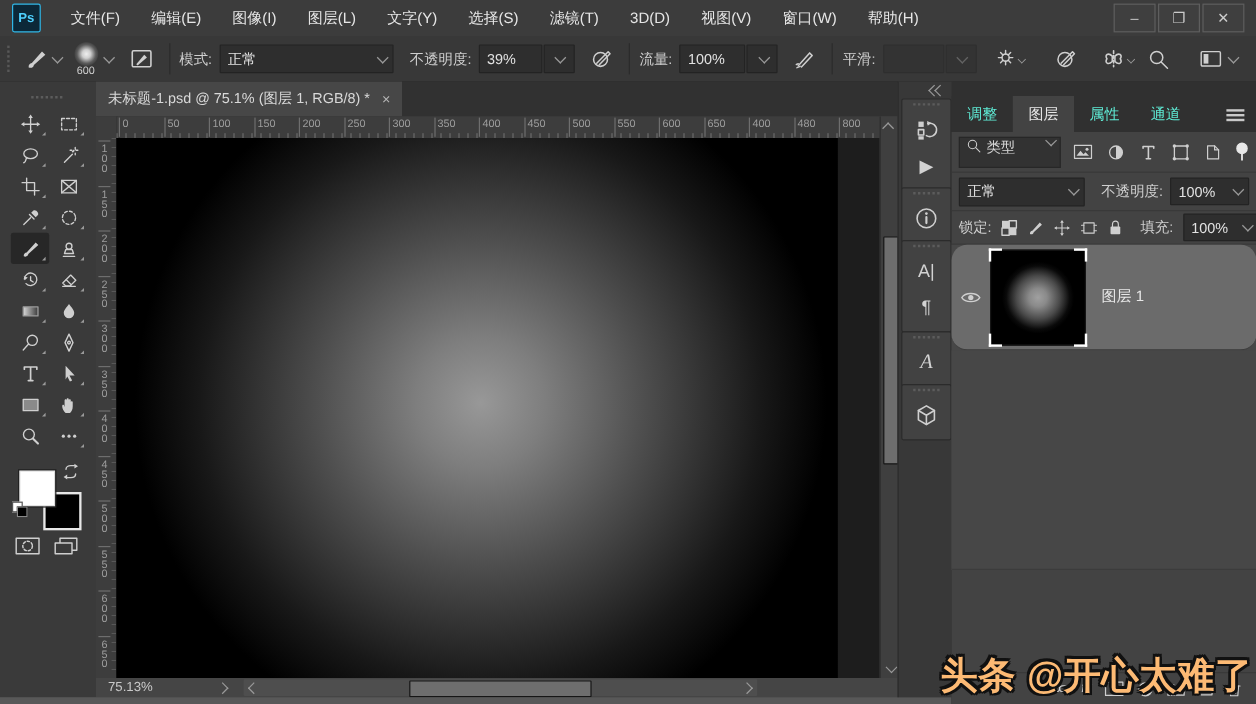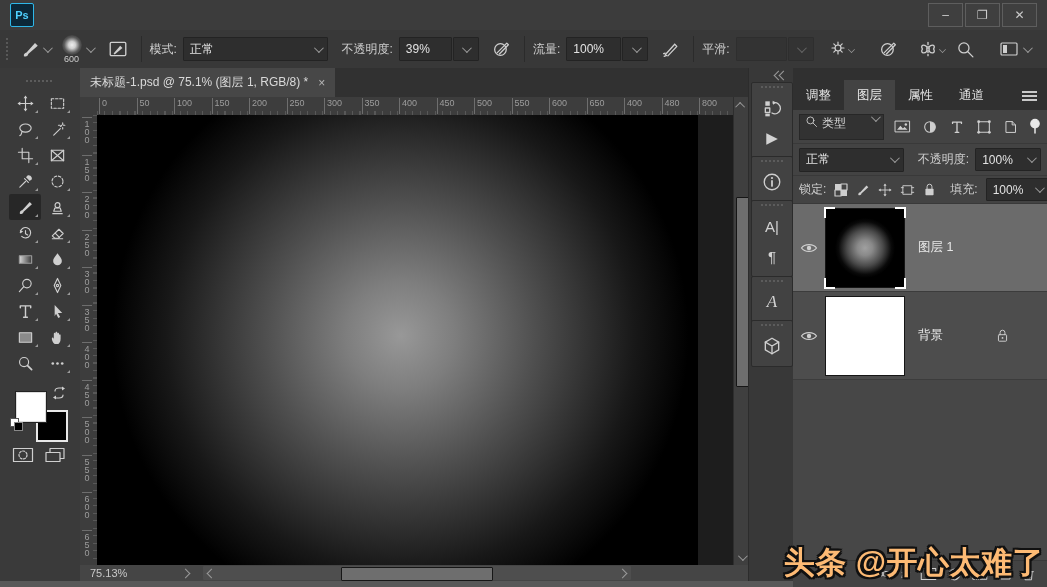--- a/index.html
+++ b/index.html
@@ -96,36 +96,36 @@
   #strip-collapse{position:absolute;right:7px;top:4px;display:flex;}
   .pgroup{position:absolute;left:2px;width:40px;background:#424242;border:1px solid #2b2b2b;border-radius:2px;
           display:flex;flex-direction:column;align-items:center;padding:3px 0 5px;}
   .pgroup .grip{width:22px;border-top:2px dotted #5c5c5c;margin-bottom:5px;}
   .pbtn{height:30px;display:flex;align-items:center;justify-content:center;color:#d2d2d2;font-size:15px;width:100%;}
   .pbtn.txt{font-size:15px;}
   .pbtn .glyphA{font-family:"Liberation Serif","DejaVu Serif",serif;font-style:italic;font-size:17px;}
   
   #rightpanel{left:793px;top:68px;width:254px;height:519px;background:#303030;}
   #paneltabs{position:absolute;left:0;top:12px;width:254px;height:30px;background:#303030;display:flex;align-items:flex-end;}
-  .ptab{height:30px;line-height:30px;padding:0 13px;font-size:12.5px;color:#e5e5e5;}
+  .ptab{height:30px;line-height:30px;padding:0 13px;font-size:12.5px;color:#5eead4;}
   .ptab.active{background:#434343;color:#e8e8e8;}
   #panel-menu-icon{margin-left:auto;margin-right:10px;margin-bottom:9px;width:15px;}
   #panel-menu-icon div{border-top:2px solid #c9c9c9;margin-top:2px;}
   #panelbody{position:absolute;left:0;top:42px;width:254px;height:477px;background:#434343;}
   .prow{display:flex;align-items:center;padding:0 6px;border-bottom:1px solid #393939;}
   #filter-row{height:33px;gap:8px;}
   #search-dd{width:80px;height:24px;display:flex;align-items:flex-start;gap:4px;background:#323232;border:1px solid #272727;padding:0 5px;}
   #filter-icons{display:flex;align-items:center;gap:11px;margin-left:2px;}
   #blend-row{height:31px;gap:6px;}
   #blend-dd{width:112px;height:22px;}
   #lock-row{height:27px;gap:8px;}
   .mini-dd{width:64px;height:21px;}
   
   #layers-list{background:#474747;}
-  .layer-row{height:87px;display:flex;align-items:center;border-bottom:1px solid #3c3c3c;background:#4d4d4d;}
+  .layer-row{height:87px;display:flex;align-items:center;border-bottom:1px solid #3c3c3c;background:#4d4d4d;border-radius:13px;}
   .layer-row.selected{background:#6b6b6b;}
   .eye-cell{width:32px;display:flex;justify-content:center;}
   .thumb{width:78px;height:78px;flex:none;position:relative;border:1px solid #161616;}
   .thumb.dark{background-color:#000;
     background-image:radial-gradient(circle 30px at 50% 50%,#a0a0a0 0%,#8a8a8a 25%,#4a4a4a 60%,#0a0a0a 88%,#000 100%);}
   .thumb.white{background:#ffffff;}
   .corner{position:absolute;width:9px;height:9px;}
   .corner.tl{left:-2px;top:-2px;border-left:2px solid #fff;border-top:2px solid #fff;}
   .corner.tr{right:-2px;top:-2px;border-right:2px solid #fff;border-top:2px solid #fff;}
   .corner.bl{left:-2px;bottom:-2px;border-left:2px solid #fff;border-bottom:2px solid #fff;}
@@ -139,20 +139,33 @@
   
   #watermark{position:absolute;right:3px;bottom:3px;z-index:9;font-size:31px;font-weight:bold;color:#fdba74;
     letter-spacing:0.5px;white-space:nowrap;
     text-shadow:-2px -2px 0 #111,2px -2px 0 #111,-2px 2px 0 #111,2px 2px 0 #111,0 2px 0 #111,2px 0 0 #111,0 -2px 0 #111,-2px 0 0 #111;}
 </style>
 </head>
 <body>
 
 <div id="titlebar" class="abs">
   <div id="ps-logo">Ps</div>
+  <div id="menubar">
+    <span class="menu-item">文件(F)</span>
+    <span class="menu-item">编辑(E)</span>
+    <span class="menu-item">图像(I)</span>
+    <span class="menu-item">图层(L)</span>
+    <span class="menu-item">文字(Y)</span>
+    <span class="menu-item">选择(S)</span>
+    <span class="menu-item">滤镜(T)</span>
+    <span class="menu-item">3D(D)</span>
+    <span class="menu-item">视图(V)</span>
+    <span class="menu-item">窗口(W)</span>
+    <span class="menu-item">帮助(H)</span>
+  </div>
   <div id="win-controls">
     <div class="win-btn">–</div>
     <div class="win-btn">❐</div>
     <div class="win-btn">✕</div>
   </div>
 </div>
 
 <div id="optionsbar" class="abs">
   <div class="grip-v"></div>
   <div class="tool-btn">
@@ -646,35 +659,20 @@
             </svg>
         </div>
         <div class="thumb dark">
           <div class="corner tl"></div>
           <div class="corner tr"></div>
           <div class="corner bl"></div>
           <div class="corner br"></div>
         </div>
         <span class="layer-name">图层 1</span>
       </div>
-      <div class="layer-row">
-        <div class="eye-cell">
-          <svg width="18" height="12" viewBox="0 0 18 12">
-              <path d="M1.5 6C4.5 1.5 13.5 1.5 16.5 6 13.5 10.5 4.5 10.5 1.5 6z"></path>
-              <circle class="f" cx="9" cy="6" r="2.2"></circle>
-            </svg>
-        </div>
-        <div class="thumb white"></div>
-        <span class="layer-name">背景</span>
-        <svg class="layer-lock" width="13" height="15" viewBox="0 0 16 18">
-            <rect x="3" y="8" width="10" height="8" rx="1"></rect>
-            <path d="M5 8V5.5a3 3 0 0 1 6 0V8"></path>
-            <circle class="f" cx="8" cy="12" r="1.1"></circle>
-          </svg>
-      </div>
       <div id="layers-empty"></div>
     </div>
     <div id="layers-bottombar">
       <svg width="16" height="12" viewBox="0 0 20 12">
           <rect x="1" y="3" width="9" height="6" rx="3"></rect>
           <rect x="10" y="3" width="9" height="6" rx="3"></rect>
         </svg>
       <span id="fx-label">fx</span>
       <svg width="17" height="14" viewBox="0 0 20 16">
           <rect x="1.5" y="1.5" width="17" height="13"></rect>

